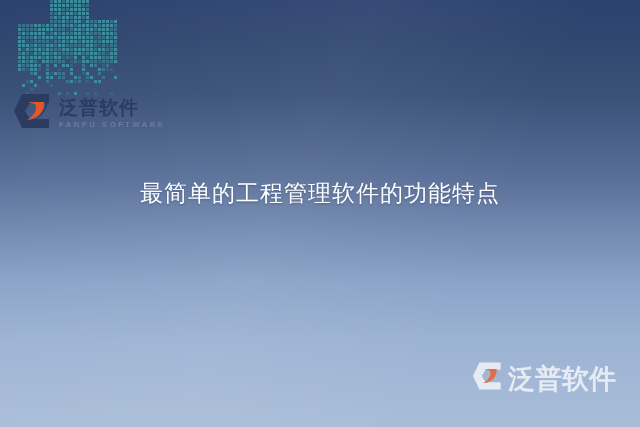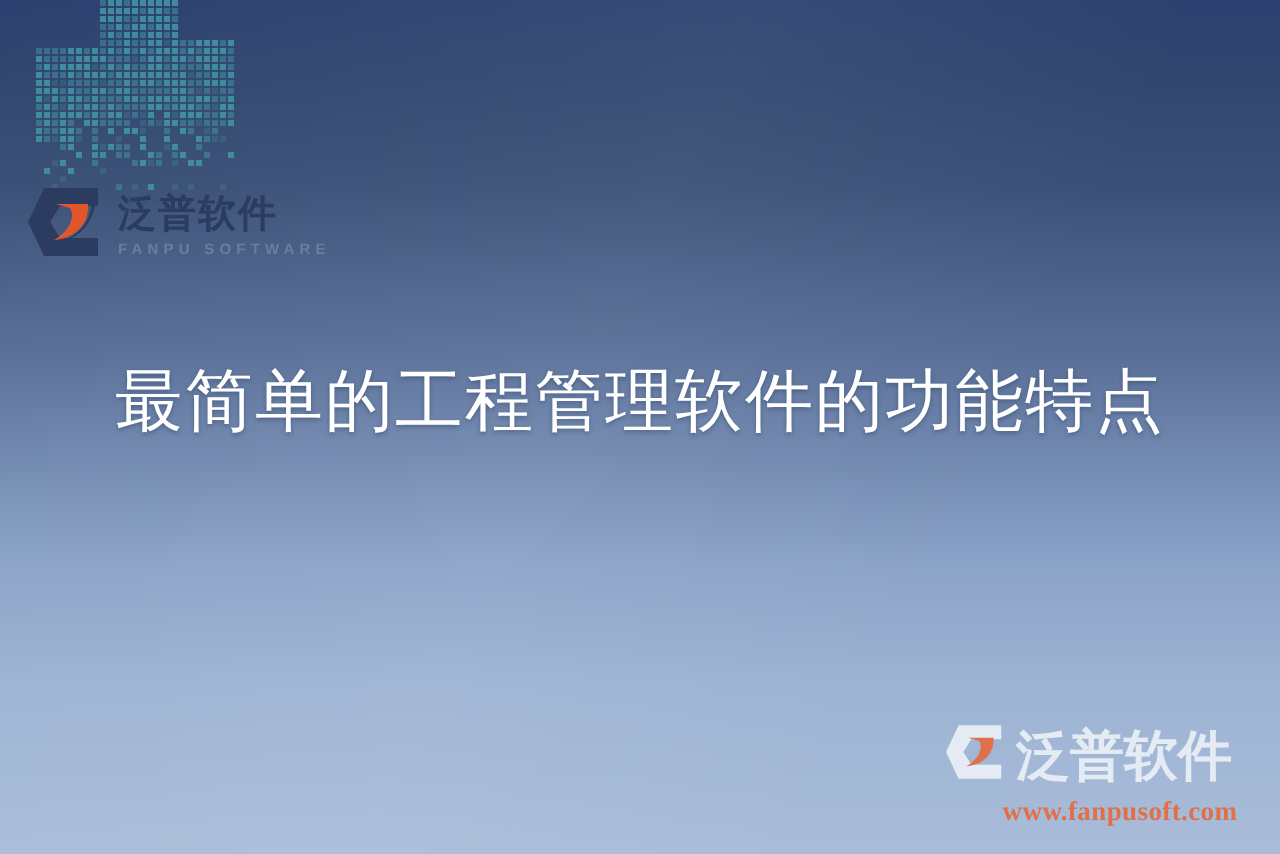--- a/index.html
+++ b/index.html
@@ -90,21 +90,21 @@
   }
 
   
   #title {
     position: absolute;
     left: 0;
     right: 0;
     top: 178px;
     text-align: center;
     font-family: "DejaVu Serif", "Liberation Serif", serif;
-    font-size: 34px;
+    font-size: 23px;
     font-weight: normal;
     color: #ffffff;
     letter-spacing: 1px;
     text-shadow: 0 1px 2px rgba(40,60,95,0.45);
     white-space: nowrap;
   }
 
   
   #watermark {
     position: absolute;
@@ -713,16 +713,15 @@
     <div id="wm-row">
       <span>
         <svg width="32" height="30" viewBox="0 0 40 38" xmlns="http://www.w3.org/2000/svg">
           <path d="M9 2 L36 2 L36 11 L17 11 L12 19 L17 27 L36 27 L36 36 L9 36 L1 19 Z" fill="rgba(255,255,255,0.72)"></path>
           <path d="M32 9 C32 22 21 28 13 28 C24 28 32 20 32 9 Z" fill="#e0704a"></path>
           <path d="M15 10 L31 10 C32 19 25 27 14 28 C21 24 25 17 22 12 Z" fill="#e0704a"></path>
         </svg>
       </span>
       <span id="wm-cn">泛普软件</span>
     </div>
-    <div id="wm-url">www.fanpusoft.com</div>
   </div>
 
 </div>
 
 </body></html>

